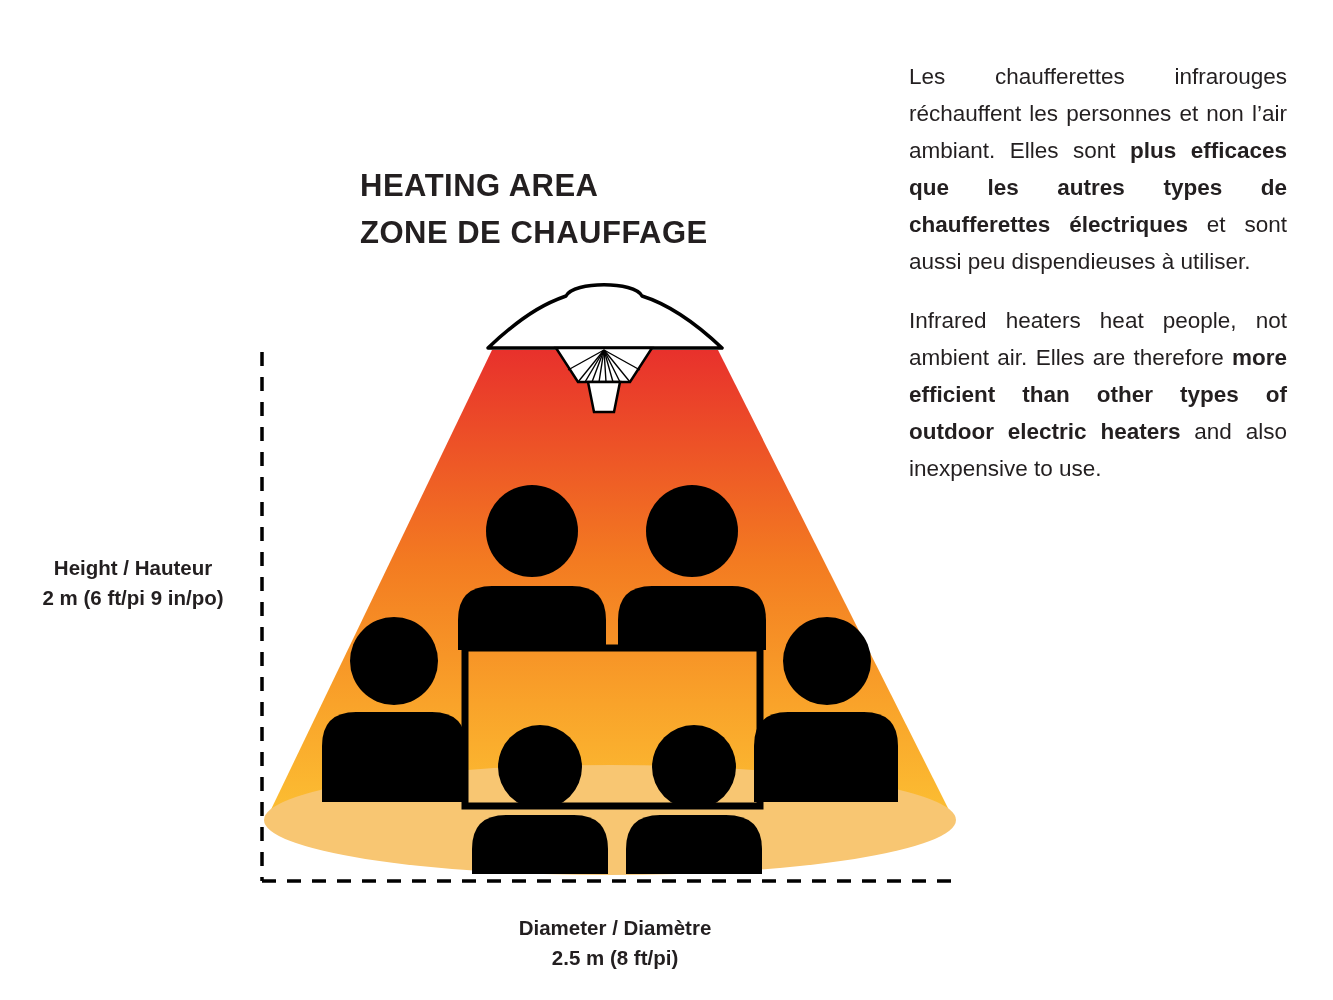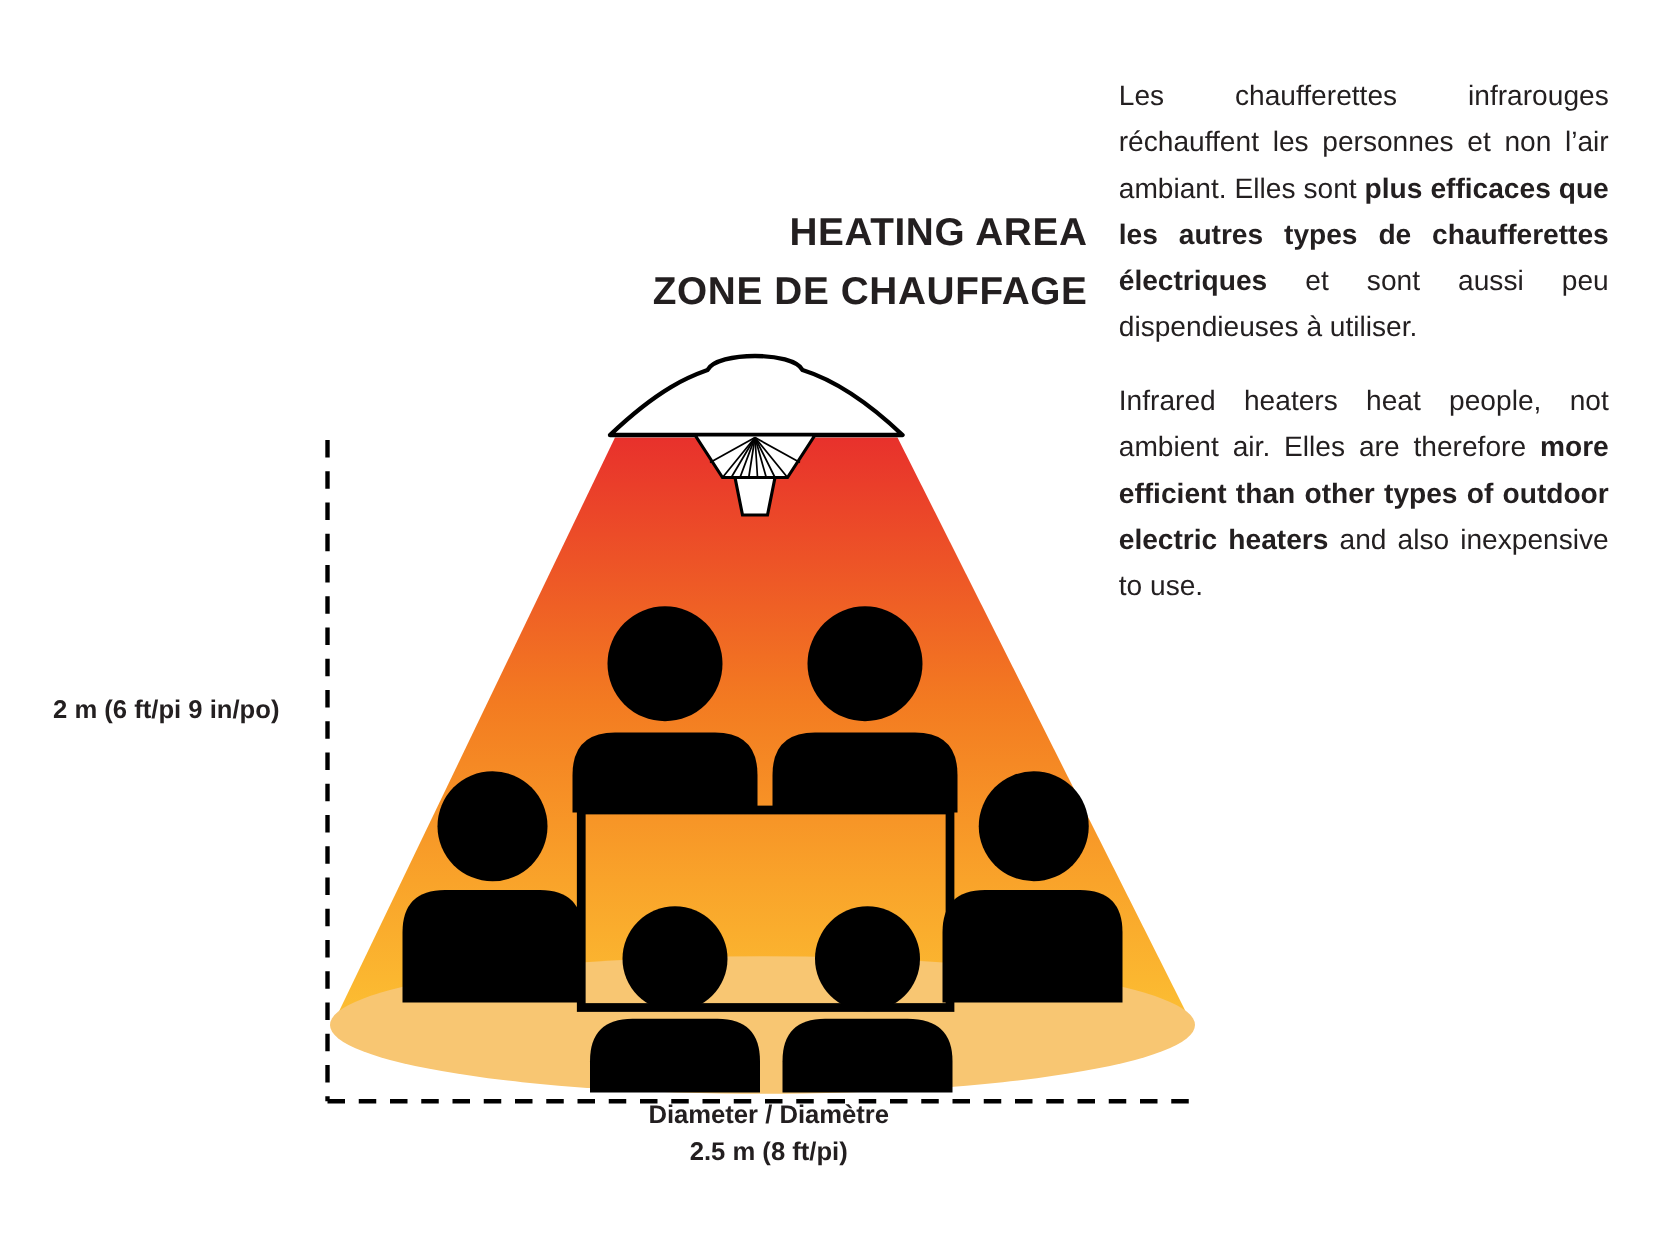--- a/index.html
+++ b/index.html
@@ -10,48 +10,48 @@
     background: #ffffff;
     overflow: hidden;
     font-family: "Liberation Sans", sans-serif;
     color: #231f20;
   }
   .diagram-svg { position: absolute; left: 0; top: 0; }
 
   .heading {
     position: absolute;
     left: 360px; top: 162px; width: 510px;
-    text-align: right;
+    text-align: left;
     font-size: 31px;
     font-weight: bold;
     line-height: 47px;
     letter-spacing: 0.5px;
     color: #231f20;
   }
 
   .dim-label {
     position: absolute;
     text-align: center;
     font-size: 20.5px;
     font-weight: bold;
     line-height: 30px;
     color: #231f20;
   }
   .dim-height { left: 8px; top: 553px; width: 250px; }
-  .dim-diameter { left: 420px; top: 877px; width: 390px; }
+  .dim-diameter { left: 420px; top: 913px; width: 390px; }
 
   .info-block {
     position: absolute;
     left: 895px; top: 58px; width: 392px;
     font-size: 22.5px;
     line-height: 37px;
     text-align: justify;
     color: #231f20;
   }
-  .info-block p { margin: 0 0 22px 0; }
+  .info-block p { margin: 0 0 22px 14px; }
   .info-block strong { font-weight: bold; }
 </style>
 </head>
 <body>
 
 <div class="canvas">
 
   <svg class="diagram-svg" width="1333" height="1000" viewBox="0 0 1333 1000">
     <defs>
       <linearGradient id="coneGrad" x1="0" y1="350" x2="0" y2="822" gradientUnits="userSpaceOnUse">
@@ -107,20 +107,21 @@
     <line x1="262" y1="352" x2="262" y2="881" stroke-width="3.5" stroke-dasharray="14 11" stroke="#000000"></line>
     <line x1="262" y1="881" x2="957" y2="881" stroke-width="3.5" stroke-dasharray="14 11" stroke="#000000"></line>
   </svg>
 
   <div class="heading">
     <div>HEATING AREA</div>
     <div>ZONE DE CHAUFFAGE</div>
   </div>
 
   <div class="dim-label dim-height">
+    <div>Height / Hauteur</div>
     <div>2 m (6 ft/pi 9 in/po)</div>
   </div>
 
   <div class="dim-label dim-diameter">
     <div>Diameter / Diamètre</div>
     <div>2.5 m (8 ft/pi)</div>
   </div>
 
   <div class="info-block">
     <p>

